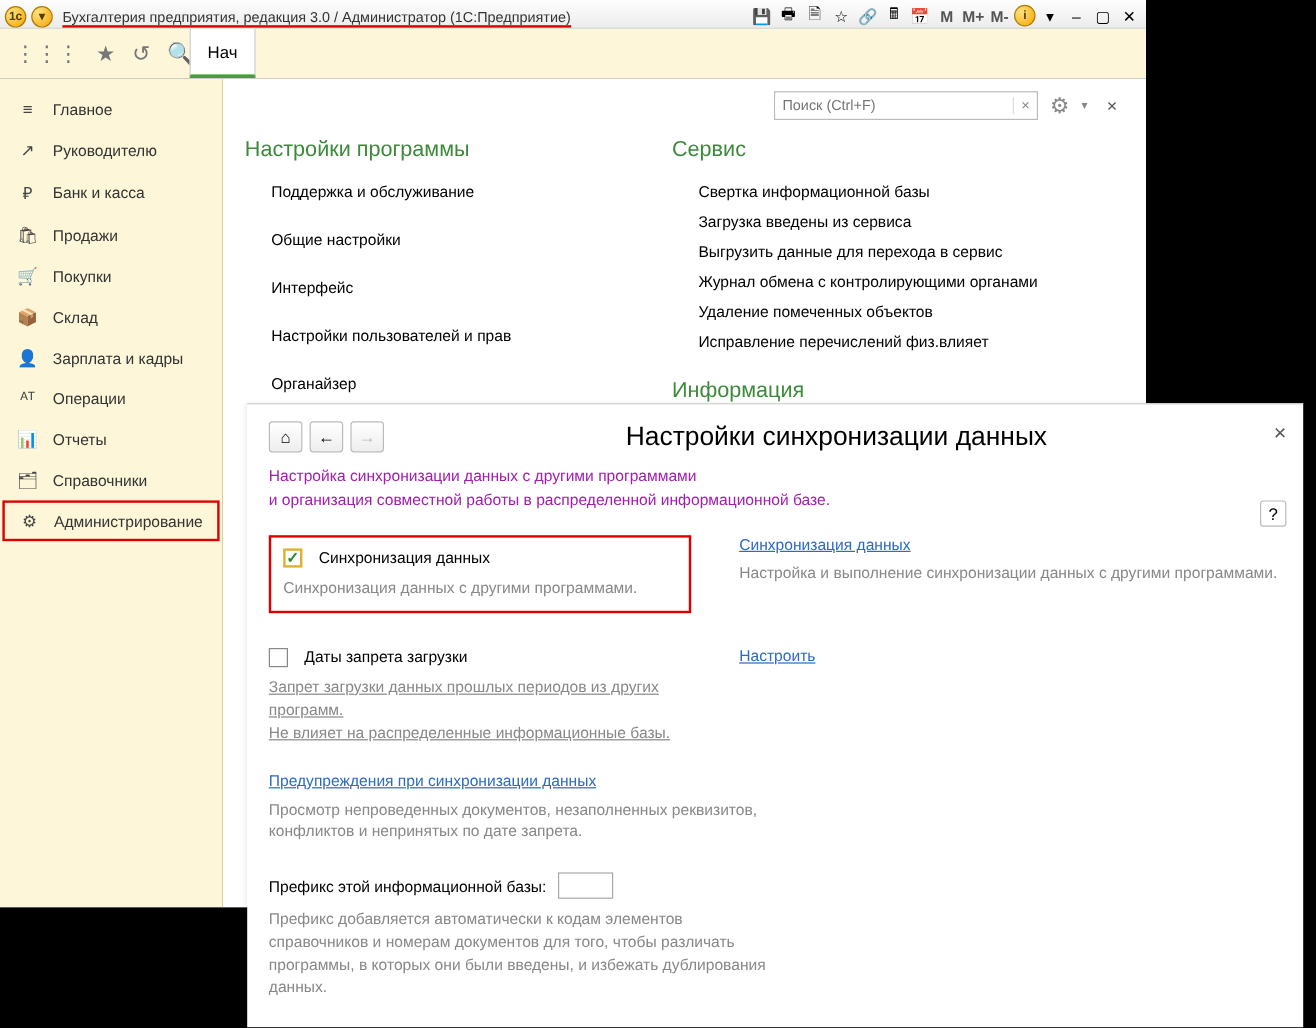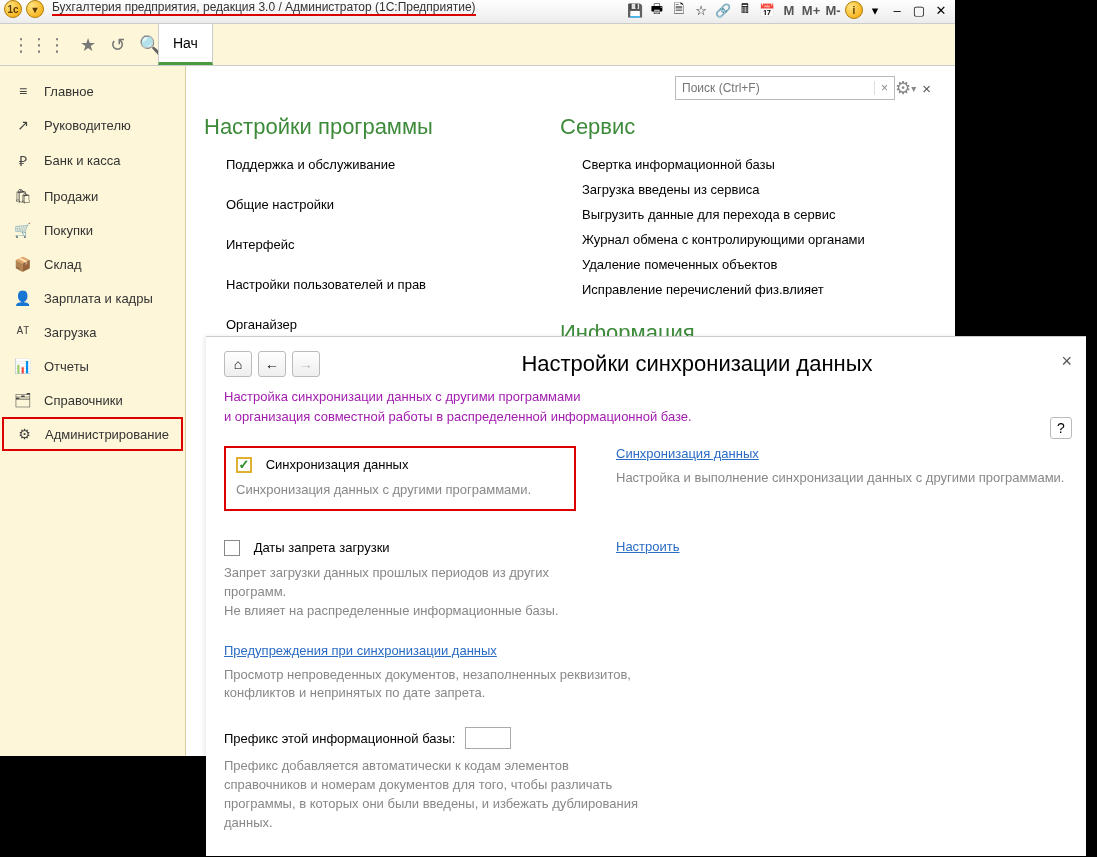--- a/index.html
+++ b/index.html
@@ -18,21 +18,21 @@
     left: 0; top: 0;
     width: 955px;
     background: #fff;
   }
   
   .titlebar {
     height: 24px;
     background: linear-gradient(#fefefe,#ececec);
     border-bottom: 1px solid #ccc;
     display: flex;
-    align-items: flex-start;
+    align-items: flex-end;
     padding: 0 4px;
     gap: 4px;
   }
   .icon-btn {
     width: 20px; height: 20px;
     display: inline-flex;
     align-items: center;
     justify-content: center;
     font-size: 12px;
     cursor: default;
@@ -106,40 +106,40 @@
   }
   
   .content {
     flex:1;
     background:#fff;
     padding: 10px 18px 18px 18px;
     position:relative;
     height: 690px;
   }
   .search-row {
-    display:flex; align-items:center; justify-content:flex-end;
+    display:flex; align-items:center; gap:10px; justify-content:flex-end;
     margin-bottom:10px;
   }
   .search-box {
     width: 220px; height:24px;
     border:1px solid #bbb;
     display:flex;align-items:center;
     font-size:12px;color:#999;
   }
   .search-box input {
     border:none; outline:none; flex:1; padding:0 6px;
     font-size:12px; color:#555;
   }
   .search-box .sx { width:20px;text-align:center;color:#888;border-left:1px solid #ddd;}
   .gear { color:#888; font-size:18px;}
   .close-x { color:#555; font-size:15px; padding:0 6px;}
   .sections { display:flex; gap:36px; }
   .sec-col {}
   .sec-title {
-    color:#3d8b3a; font-size:22px; margin: 4px 0 12px 0;
+    color:#3d8b3a; font-size:18px; margin: 4px 0 12px 0;
   }
   .sec-list { padding-left:22px;}
   .sec-link {
     display:block; color:#000000; padding:5px 0; cursor:default;
   }
   .sec-link.selected {
     border:1px dotted #666;
     padding:1px 3px; margin:3px 0;
     display:inline-block;
   }
@@ -267,21 +267,21 @@
         <div class="nav-item">
           <span class="nv-icon">📦</span>
           <span>Склад</span>
         </div>
         <div class="nav-item">
           <span class="nv-icon">👤</span>
           <span>Зарплата и кадры</span>
         </div>
         <div class="nav-item">
           <span class="nv-icon">ᴬᵀ</span>
-          <span>Загрузка</span>
+          <span>Операции</span>
         </div>
         <div class="nav-item">
           <span class="nv-icon">📊</span>
           <span>Отчеты</span>
         </div>
         <div class="nav-item">
           <span class="nv-icon">🗂</span>
           <span>Справочники</span>
         </div>
         <div class="nav-item highlight">
@@ -351,21 +351,21 @@
     <div class="sp-right">
       <div><span class="link-blue">Синхронизация данных</span></div>
       <div class="opt-sub">Настройка и выполнение синхронизации данных с другими программами.</div>
     </div>
   </div>
 
   <div class="sp-row" style="margin-top:12px;">
     <div class="sp-left">
       <span class="chk"></span>
       <span class="opt-label">Даты запрета загрузки</span>
-      <div class="opt-sub" style="white-space:pre-line;">Запрет загрузки данных прошлых периодов из других программ.
+      <div class="opt-sub" style="white-space:pre-line;text-decoration:underline;">Запрет загрузки данных прошлых периодов из других программ.
 Не влияет на распределенные информационные базы.</div>
     </div>
     <div class="sp-right">
       <span class="link-blue">Настроить</span>
     </div>
   </div>
 
   <div style="margin-top:22px;">
     <div><span class="link-blue">Предупреждения при синхронизации данных</span></div>
     <div class="opt-sub" style="max-width:430px;">Просмотр непроведенных документов, незаполненных реквизитов, конфликтов и непринятых по дате запрета.</div>

